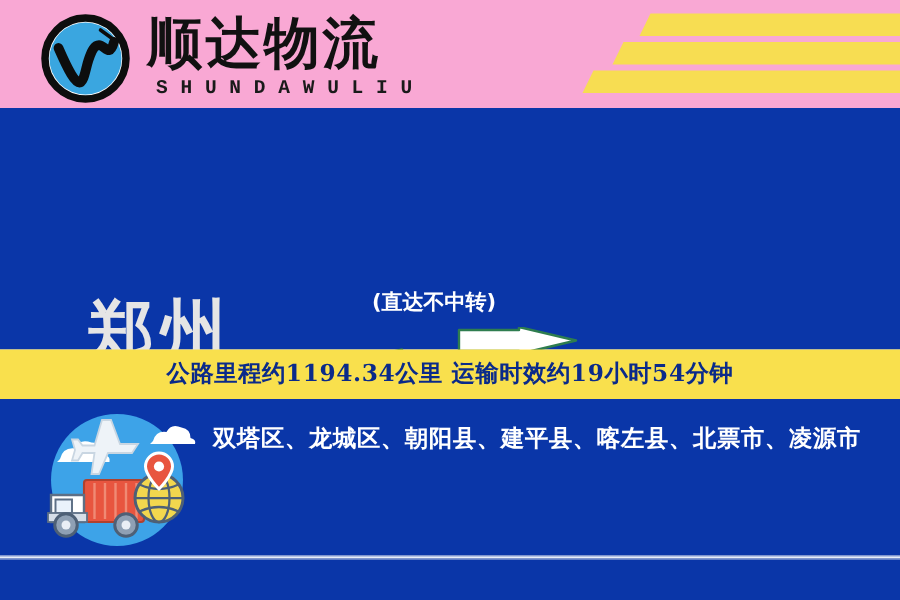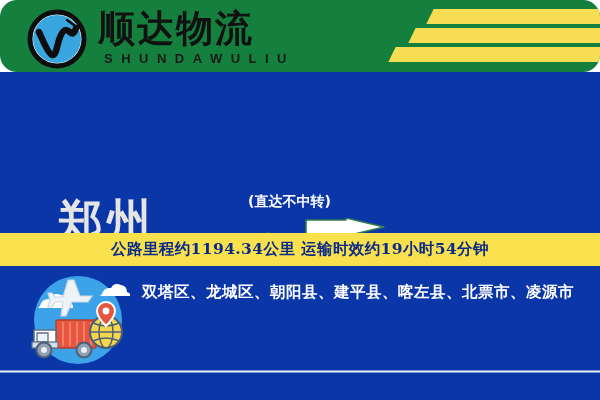--- a/index.html
+++ b/index.html
@@ -15,44 +15,43 @@
     background: #ffffff;
     font-family: "Liberation Serif", "DejaVu Serif", serif;
   }
 
   
   .header {
     position: absolute;
     left: 0; top: 0;
     width: 600px;
     height: 72px;
-    background: #15803d;
+    background: #f9a8d4;
     overflow: hidden;
-    border-radius: 17px;
   }
   .logo-mark {
     position: absolute;
     left: 26px; top: 8px;
     width: 62px; height: 62px;
   }
   .brand-cn {
     position: absolute;
     left: 98px; top: 8px;
     font-family: "DejaVu Sans", sans-serif;
     font-size: 37px;
     font-weight: bold;
     letter-spacing: 2px;
     color: #111111;
     line-height: 42px;
     white-space: nowrap;
   }
   .brand-en {
     position: absolute;
     left: 104px; top: 51px;
-    font-family: Liberation Sans, sans-serif;
+    font-family: Liberation Mono, monospace;
     font-size: 13px;
     font-weight: bold;
     letter-spacing: 8.5px;
     color: #1a1a1a;
     white-space: nowrap;
   }
   .stripes {
     position: absolute;
     left: 330px; top: 0;
     width: 270px; height: 72px;

